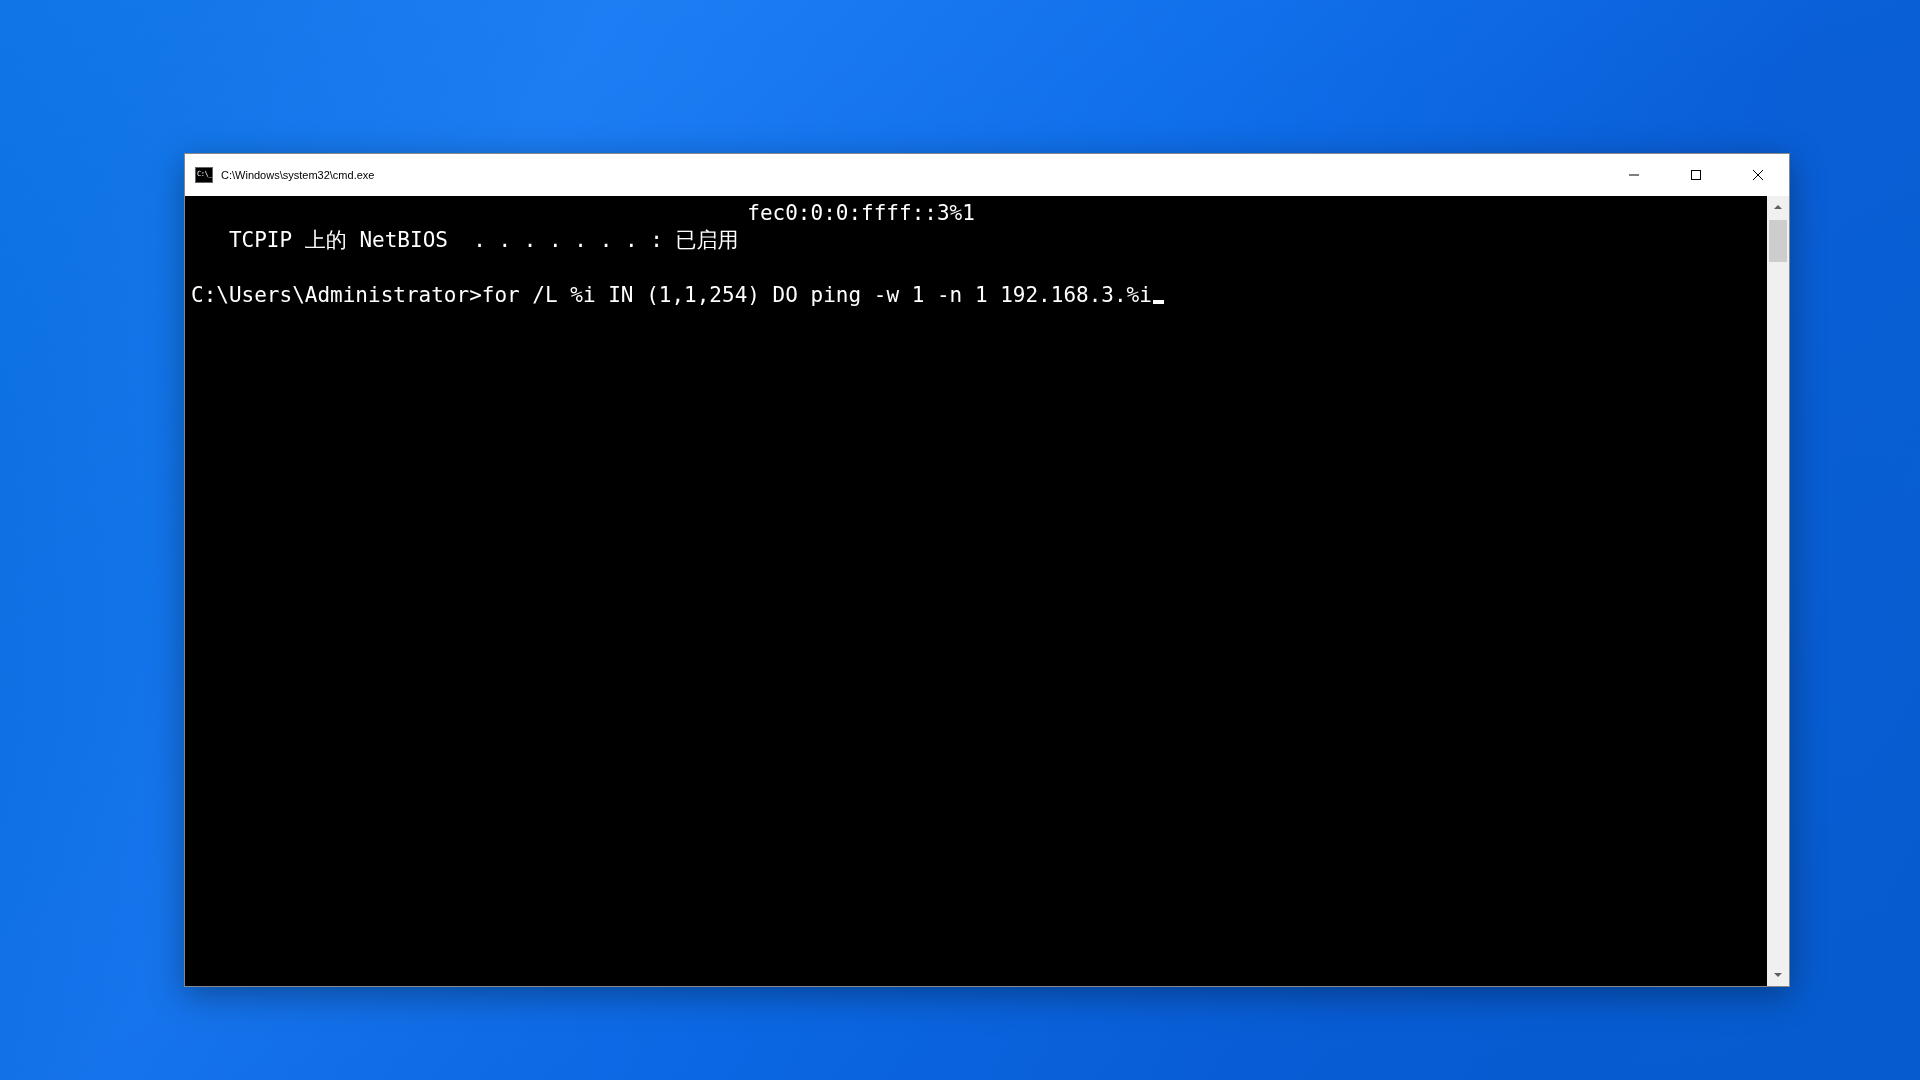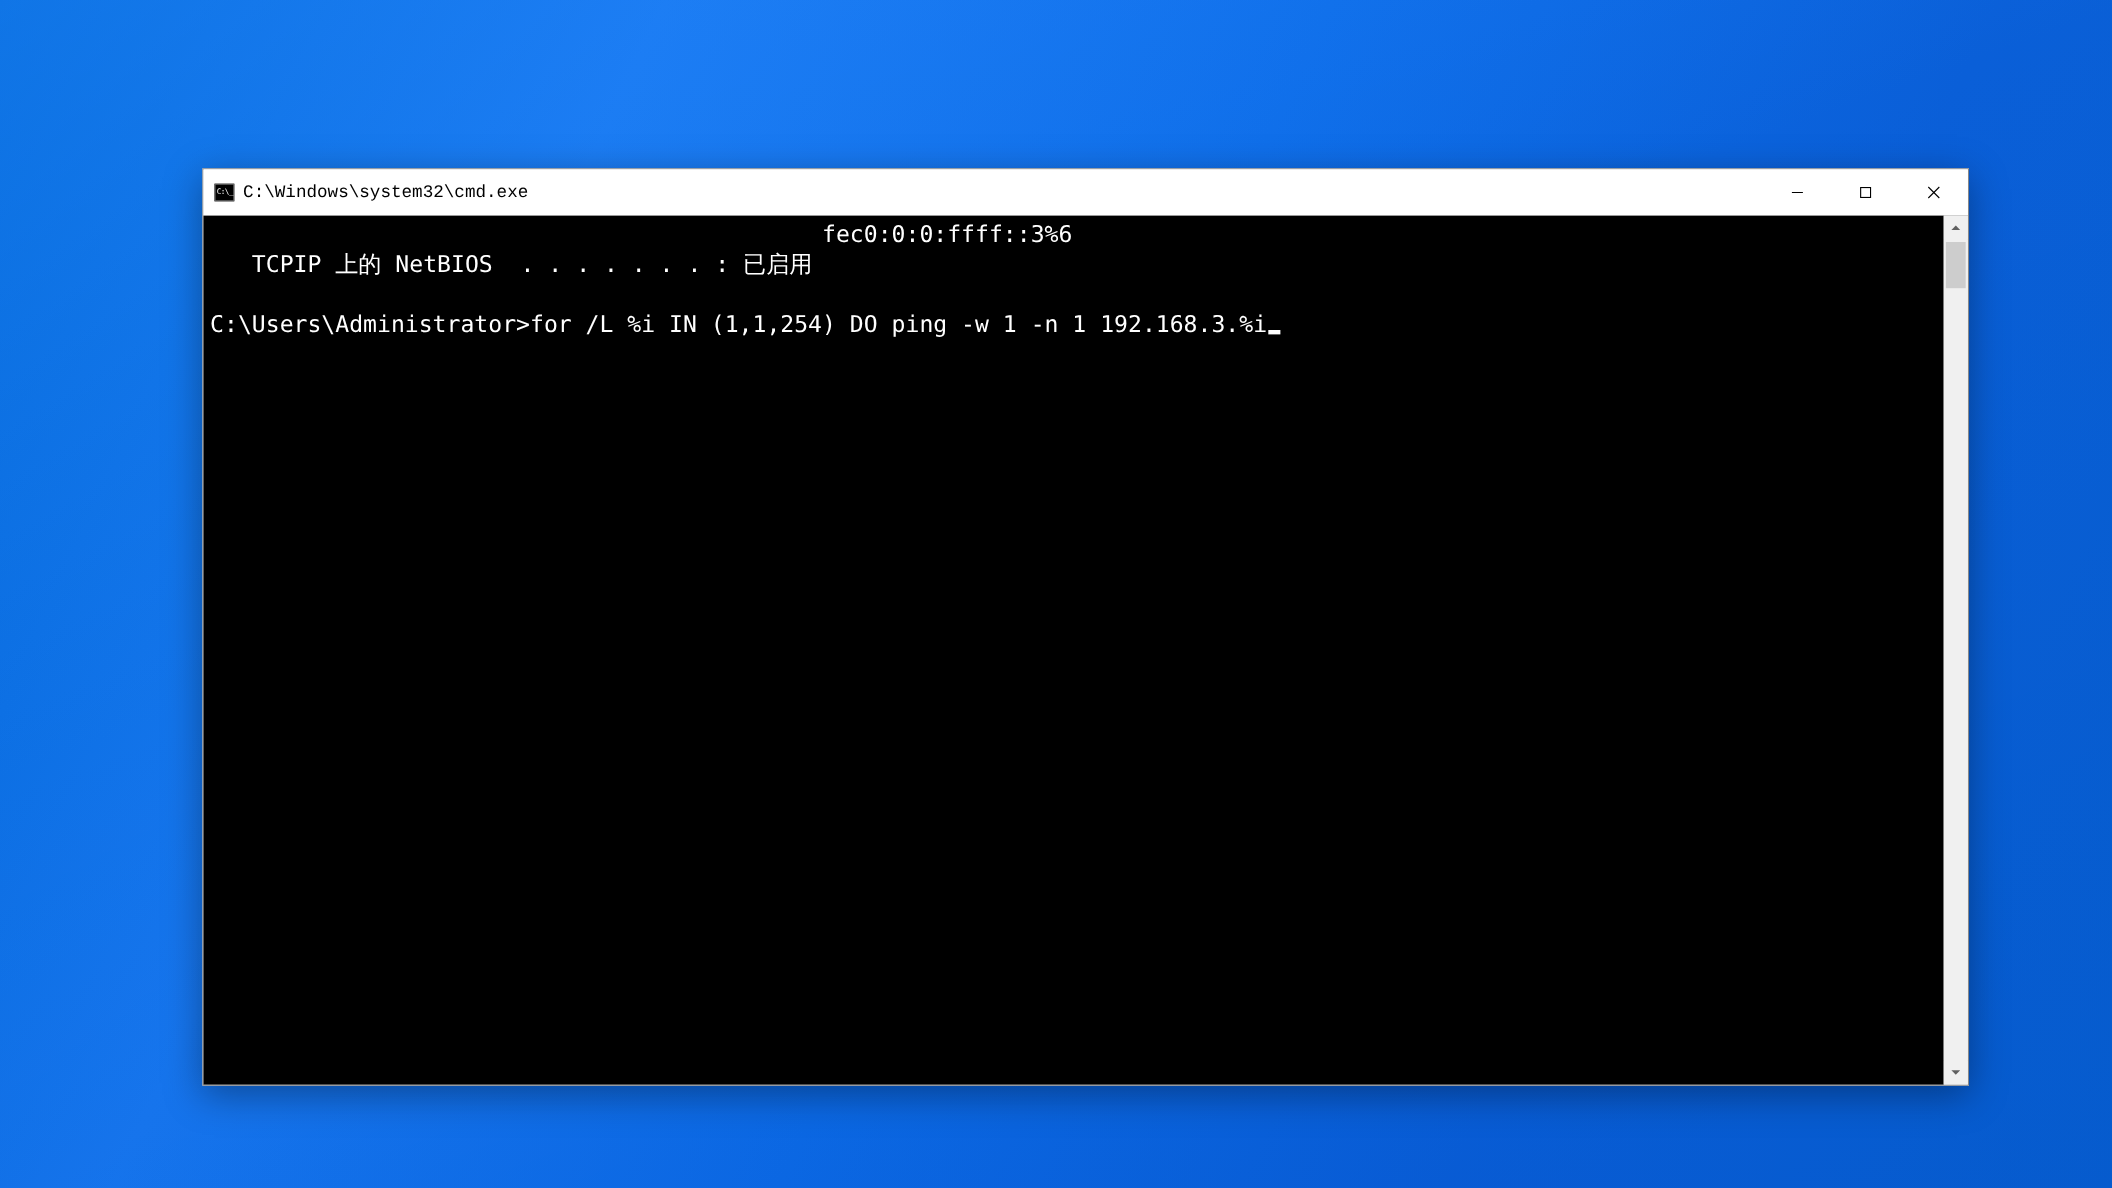--- a/index.html
+++ b/index.html
@@ -58,24 +58,23 @@
       content: 'C:\\_';
       position: absolute;
       color: #fff;
       font-size: 7px;
       left: 1px;
       top: 2px;
       font-family: Consolas, monospace;
       letter-spacing: -0.5px;
     }
     .titlebar-text {
-      font-size: 16px;
+      font-size: 11px;
       color: #000;
       flex: 1;
-      font-family: Liberation Mono, monospace;
     }
     .window-controls {
       display: flex;
       height: 100%;
     }
     .window-control {
       width: 62px;
       height: 100%;
       display: flex;
       align-items: center;
@@ -174,21 +173,21 @@
       </div>
       <div class="window-control close">
         <svg viewBox="0 0 12 12">
             <line x1="1" y1="1" x2="11" y2="11"></line>
             <line x1="11" y1="1" x2="1" y2="11"></line>
           </svg>
       </div>
     </div>
   </div>
 
-  <div class="terminal"><span class="terminal-line"><span>                                            </span><span>fec0:0:0:ffff::3%6</span></span>
+  <div class="terminal"><span class="terminal-line"><span>                                            </span><span>fec0:0:0:ffff::3%1</span></span>
 <span class="terminal-line">   TCPIP 上的 NetBIOS  . . . . . . . : 已启用</span>
 <span class="terminal-line"></span>
 <span class="terminal-line"><span>C:\Users\Administrator&gt;</span><span>for /L %i IN (1,1,254) DO ping -w 1 -n 1 192.168.3.%i</span><span class="cursor-block"></span></span></div>
 
   <div class="scrollbar">
     <div class="scroll-arrow">
       <svg viewBox="0 0 10 10">
           <path d="M1 7 L5 3 L9 7 Z"></path>
         </svg>
     </div>

